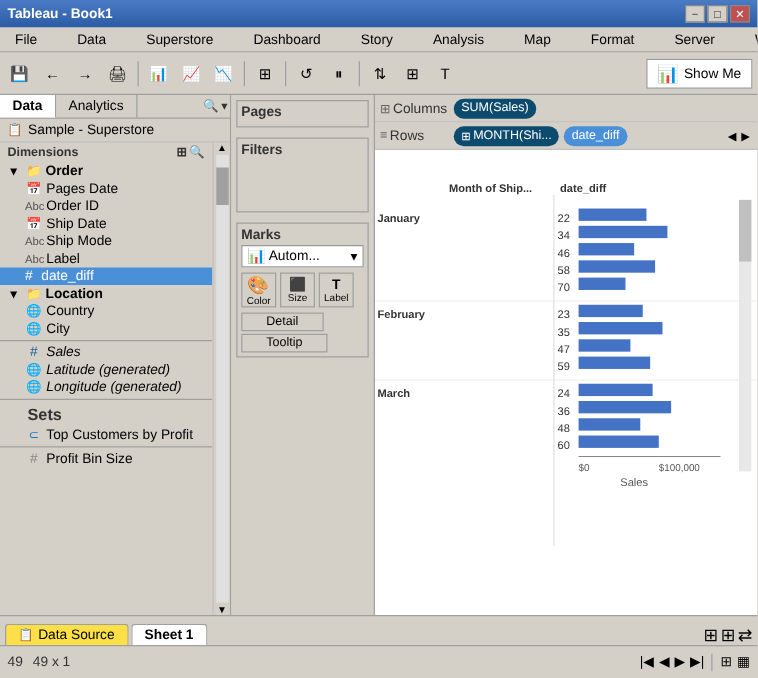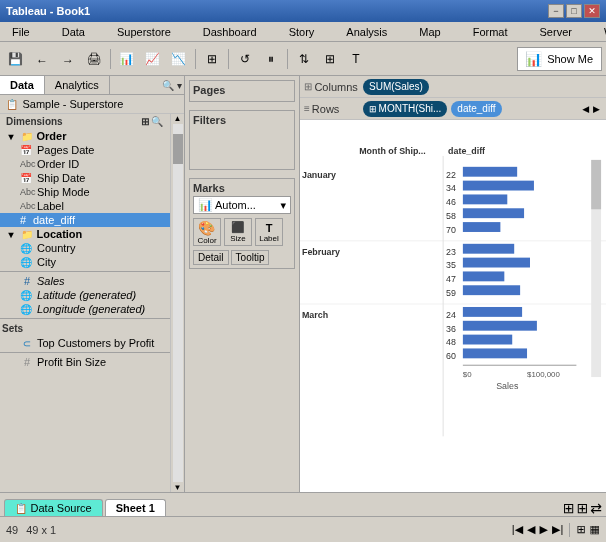--- a/index.html
+++ b/index.html
@@ -54,34 +54,34 @@
     .dim-icon.cal { color: #555; }
     .indent1 { padding-left: 20px; }
     .dim-label { font-size: 11px; font-style: normal; }
     .dim-label.italic { font-style: italic; }
     .section-divider { height: 1px; background: #a0a0a0; margin: 2px 0; }
 
     
     .measure-item { padding: 1px 6px 1px 20px; display: flex; align-items: center; gap: 3px; cursor: pointer; font-size: 11px; }
 
     
-    .sets-header { padding: 2px 2px; font-size: 10px; font-weight: bold; color: #333; }
+    .sets-header { padding: 2px 22px; font-size: 13px; font-weight: bold; color: #333; }
     .param-item { padding: 1px 6px 1px 20px; display: flex; align-items: center; gap: 3px; cursor: pointer; font-size: 11px; }
 
     
     .middle-panel { width: 115px; background: #d4d0c8; border-right: 1px solid #a0a0a0; display: flex; flex-direction: column; flex-shrink: 0; }
     .section-box { border: 1px solid #a0a0a0; margin: 4px; padding: 3px; background: #d4d0c8; }
     .section-title { font-size: 11px; font-weight: bold; color: #333; margin-bottom: 2px; }
     .marks-section { border: 1px solid #a0a0a0; margin: 4px; padding: 3px; }
     .marks-dropdown { background: white; border: 1px solid #999; padding: 1px 4px; display: flex; align-items: center; gap: 2px; width: 100%; cursor: pointer; margin-bottom: 4px; font-size: 11px; }
     .marks-btns { display: flex; gap: 3px; margin-bottom: 4px; }
     .marks-btn { width: 28px; height: 28px; background: #d4d0c8; border: 1px solid #a0a0a0; display: flex; flex-direction: column; align-items: center; justify-content: center; cursor: pointer; font-size: 8px; }
     .marks-btn-icon { font-size: 14px; }
     .marks-properties { display: flex; gap: 2px; flex-wrap: wrap; }
-    .marks-prop { background: #d4d0c8; border: 1px solid #a0a0a0; padding: 1px 4px; font-size: 10px; cursor: pointer; }
+    .marks-prop { background: #d4d0c8; border: 1px solid #a0a0a0; padding: 1px 19px; font-size: 10px; cursor: pointer; }
 
     
     .right-panel { flex: 1; display: flex; flex-direction: column; background: #d4d0c8; }
 
     
     .shelf { display: flex; align-items: center; height: 22px; border-bottom: 1px solid #c0c0c0; background: #d4d0c8; padding: 0 4px; gap: 4px; }
     .shelf-label { font-size: 11px; color: #333; width: 55px; display: flex; align-items: center; gap: 2px; }
     .shelf-pill { background: #4a90d9; color: white; padding: 1px 6px; border-radius: 10px; font-size: 10px; cursor: pointer; display: flex; align-items: center; gap: 2px; height: 16px; }
     .shelf-pill.green { background: #0c4a6e; }
     .shelf-nav { display: flex; margin-left: auto; }
@@ -89,21 +89,21 @@
 
     
     .chart-area { flex: 1; background: white; position: relative; overflow: hidden; }
 
     
     .status-bar { height: 26px; background: #d4d0c8; border-top: 1px solid #a0a0a0; display: flex; align-items: center; padding: 0 6px; gap: 8px; }
     .status-item { font-size: 11px; color: #333; }
 
     
     .sheet-tabs { height: 24px; background: #d4d0c8; border-top: 1px solid #a0a0a0; display: flex; align-items: flex-end; padding: 0 4px; gap: 2px; }
-    .sheet-tab { padding: 2px 10px; border: 1px solid #a0a0a0; border-bottom: none; background: #5eead4; font-size: 11px; cursor: pointer; border-radius: 3px 3px 0 0; }
+    .sheet-tab { padding: 2px 10px; border: 1px solid #a0a0a0; border-bottom: none; background: #fde047; font-size: 11px; cursor: pointer; border-radius: 3px 3px 0 0; }
     .sheet-tab.active { background: white; font-weight: bold; }
     .sheet-tab-actions { display: flex; align-items: center; margin-left: auto; gap: 2px; }
 
     
     .pages-section { border: 1px solid #a0a0a0; margin: 4px; padding: 3px; }
 
     .left-panel-inner { display: flex; flex: 1; overflow: hidden; }
     .left-panel-content { flex: 1; overflow: hidden; display: flex; flex-direction: column; }
     .left-scroll-bar { width: 14px; background: #d4d0c8; border-left: 1px solid #c0c0c0; display: flex; flex-direction: column; align-items: center; }
     .scroll-up { font-size: 8px; cursor: pointer; }

